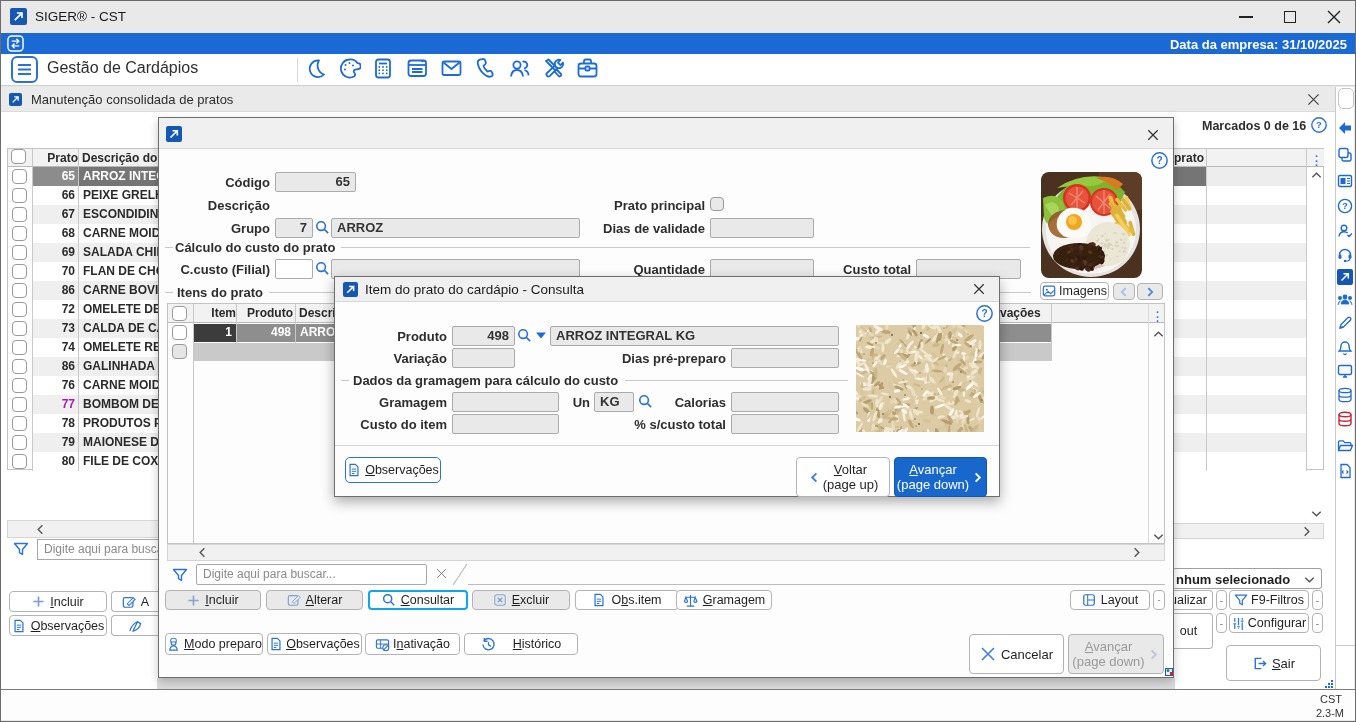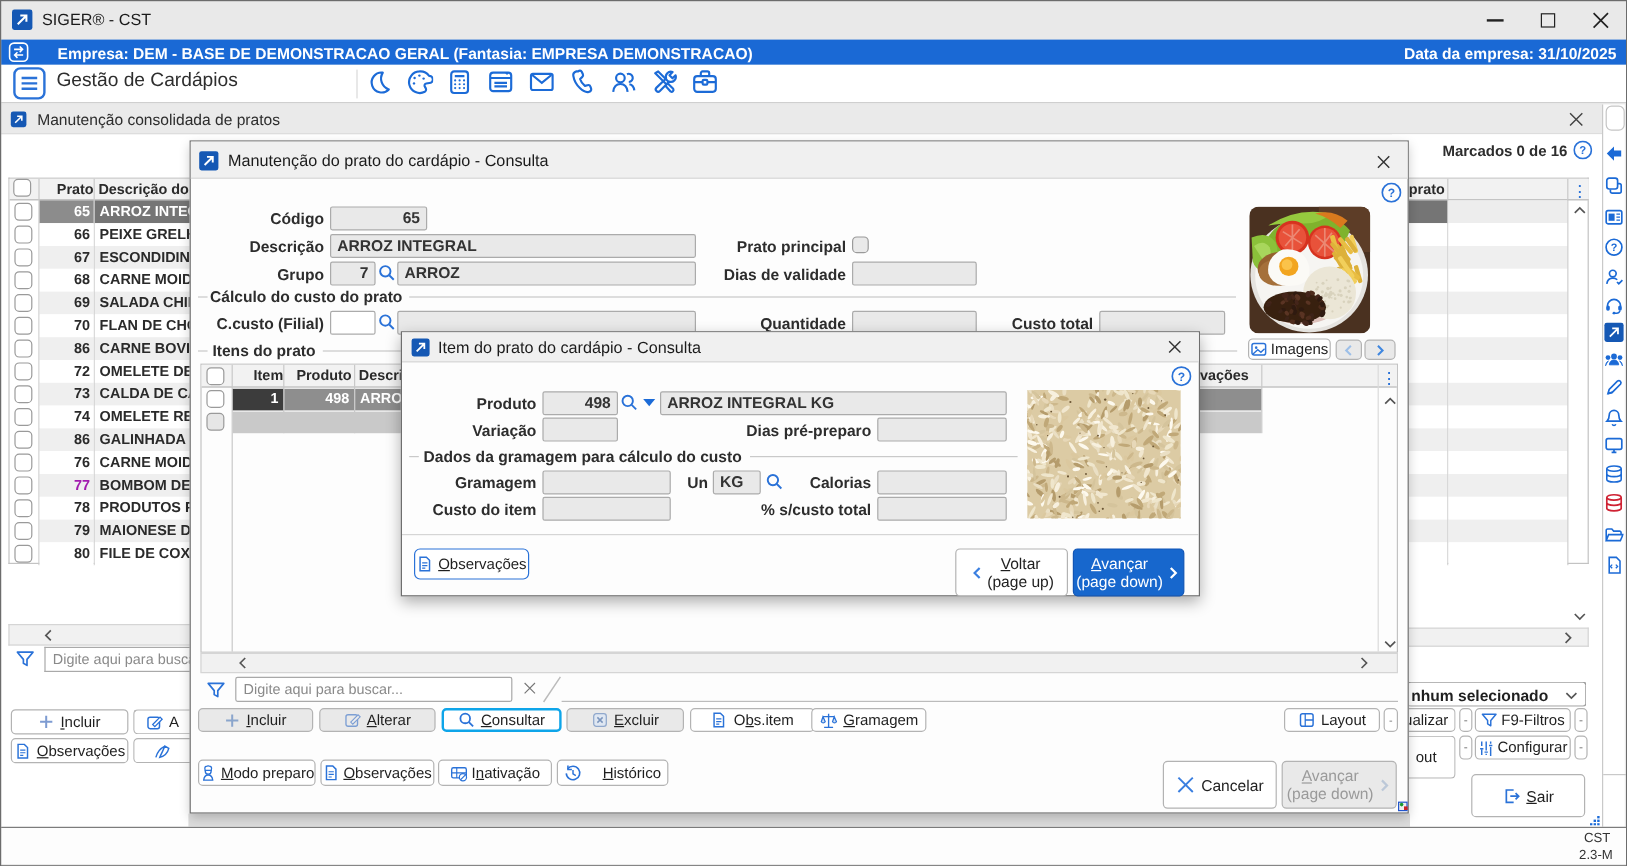--- a/index.html
+++ b/index.html
@@ -35,21 +35,20 @@
     <div class="abs" style="left:1283px;top:10px;width:12px;height:12px;border:1.4px solid #222"></div>
     <svg class="abs" style="left:1326px;top:9px" width="14" height="14" viewBox="0 0 14 14">
       <path d="M1 1 L13 13 M13 1 L1 13" stroke="#222" stroke-width="1.4"></path>
     </svg>
   </div>
 <div class="abs" style="left:1px;top:33px;width:1354px;height:21px;background:#1a69d5">
     <svg class="abs" style="left:6px;top:2px" width="17" height="17" viewBox="0 0 18 18">
       <rect x="1" y="1" width="16" height="16" rx="4" fill="none" stroke="#fff" stroke-width="1.5"></rect>
       <path d="M5 6.5 h7 m-2 -2.5 l2.5 2.5 l-2.5 2.5 M13 11.5 h-7 m2 -2.5 l-2.5 2.5 l2.5 2.5" stroke="#fff" stroke-width="1.4" fill="none"></path>
     </svg>
-    <div class="abs b" style="left:47px;top:3.5px;font-size:13px;color:#fff">Empresa: DEM - BASE DE DEMONSTRACAO GERAL (Fantasia: EMPRESA DEMONSTRACAO)</div>
     <div class="abs b" style="right:8px;top:3.5px;font-size:13px;color:#fff">Data da empresa: 31/10/2025</div>
   </div>
 <div class="abs" style="left:1px;top:54px;width:1354px;height:32px;background:#fff;border-bottom:1px solid #cfcfcf">
     <div class="abs" style="left:10px;top:2px;width:27px;height:27px;border:2px solid #2a72d8;border-radius:6px">
       <svg width="23" height="23" viewBox="0 0 23 23">
         <path d="M5 7 h13 M5 11.5 h13 M5 16 h13" stroke="#2a72d8" stroke-width="2"></path>
       </svg>
     </div>
     <div class="abs" style="left:46px;top:5px;font-size:16px;color:#2e2e2e">Gestão de Cardápios</div>
     <div class="abs" style="left:296px;top:4px;width:1px;height:24px;background:#d9d9d9"></div>
@@ -416,33 +415,31 @@
     <div class="abs" style="right:13px;top:3px;font-size:11px;color:#333">CST</div>
     <div class="abs" style="right:11px;top:17px;font-size:11px;color:#333">2.3-M</div>
   </div>
 <div class="dlg" style="left:158px;top:117px;width:1016px;height:561px">
     <div class="dtit" style="height:31px">
       <div class="bsq" style="left:7px;top:8px;width:16px;height:16px">
         <svg width="16" height="16" viewBox="0 0 16 16">
           <path d="M4.5 11.5 L11 5 M6.5 4.7 H11.3 V9.5" stroke="#fff" stroke-width="1.6" fill="none"></path>
         </svg>
       </div>
-      <div class="dtxt" style="left:31px;top:8px">Manutenção do prato do cardápio - Consulta</div>
       <svg class="abs" style="left:988px;top:11px" width="12" height="12" viewBox="0 0 14 14">
         <path d="M1.5 1.5 L12.5 12.5 M12.5 1.5 L1.5 12.5" stroke="#333" stroke-width="1.4"></path>
       </svg>
     </div>
     <svg class="abs" style="left:992px;top:34px" width="17" height="17" viewBox="0 0 16 16">
       <circle cx="8" cy="8" r="7.2" fill="none" stroke="#2a72d8" stroke-width="1.4"></circle>
       <text x="8" y="11.4" font-size="9.5" font-weight="bold" fill="#2a72d8" text-anchor="middle" font-family="Liberation Sans">?</text>
     </svg>
     <div class="lbl" style="left:0px;top:57px;width:111px">Código</div>
     <div class="fld num" style="left:116px;top:54px;width:81px;height:20px;text-align:right">65</div>
     <div class="lbl" style="left:0px;top:80px;width:111px">Descrição</div>
-    <div class="fld" style="left:116px;top:77px;width:305px;height:20px">ARROZ INTEGRAL</div>
     <div class="lbl" style="left:400px;top:80px;width:146px">Prato principal</div>
     <div class="ck" style="left:551px;top:79px;width:14px;height:14px;background:#e9e9e9"></div>
     <div class="lbl" style="left:0px;top:103px;width:111px">Grupo</div>
     <div class="fld num" style="left:116px;top:100px;width:38px;height:20px;text-align:right">7</div>
     <svg class="abs" style="left:156px;top:102px" width="15" height="15" viewBox="0 0 16 16">
       <circle cx="6.5" cy="6.5" r="4.6" fill="none" stroke="#2a72d8" stroke-width="1.7"></circle>
       <line x1="10" y1="10" x2="14" y2="14" stroke="#2a72d8" stroke-width="1.7"></line>
     </svg>
     <div class="fld" style="left:172px;top:100px;width:249px;height:20px">ARROZ</div>
     <div class="lbl" style="left:400px;top:103px;width:146px">Dias de validade</div>
@@ -736,21 +733,21 @@
     </div>
     <div class="btn" style="left:206px;top:515px;width:95px;height:22px;gap:3px">
       <svg width="15" height="15" viewBox="0 0 16 16">
         <rect x="1.5" y="3" width="13" height="9" rx="1.5" fill="none" stroke="#2a72d8" stroke-width="1.2"></rect>
         <path d="M6 3 v9 M1.5 7.5 h13" stroke="#2a72d8" stroke-width="1"></path>
         <circle cx="11.5" cy="11.5" r="3.2" fill="#fff" stroke="#2a72d8" stroke-width="1.1"></circle>
         <path d="M9.3 13.7 L13.7 9.3" stroke="#2a72d8" stroke-width="1.1"></path>
       </svg>
       <span>I<span class="u">n</span>ativação</span>
     </div>
-    <div class="btn" style="left:305px;top:515px;width:93px;height:22px;gap:17px">
+    <div class="btn" style="left:305px;top:515px;width:114px;height:22px;gap:17px">
       <svg width="15" height="15" viewBox="0 0 16 16">
         <path d="M3.2 4 A 6 6 0 1 1 2 8" fill="none" stroke="#2a72d8" stroke-width="1.4"></path>
         <path d="M3.5 1 v3.5 H7" fill="none" stroke="#2a72d8" stroke-width="1.4"></path>
         <path d="M8 5 v3.4 l2.5 1.6" fill="none" stroke="#2a72d8" stroke-width="1.3"></path>
       </svg>
       <span><span class="u">H</span>istórico</span>
     </div>
     <div class="btn" style="left:810px;top:516px;width:95px;height:40px;border-radius:4px;font-size:13px">
       <svg width="16" height="16" viewBox="0 0 16 16">
         <path d="M2 2 L14 14 M14 2 L2 14" stroke="#3b7fe0" stroke-width="1.6"></path>

